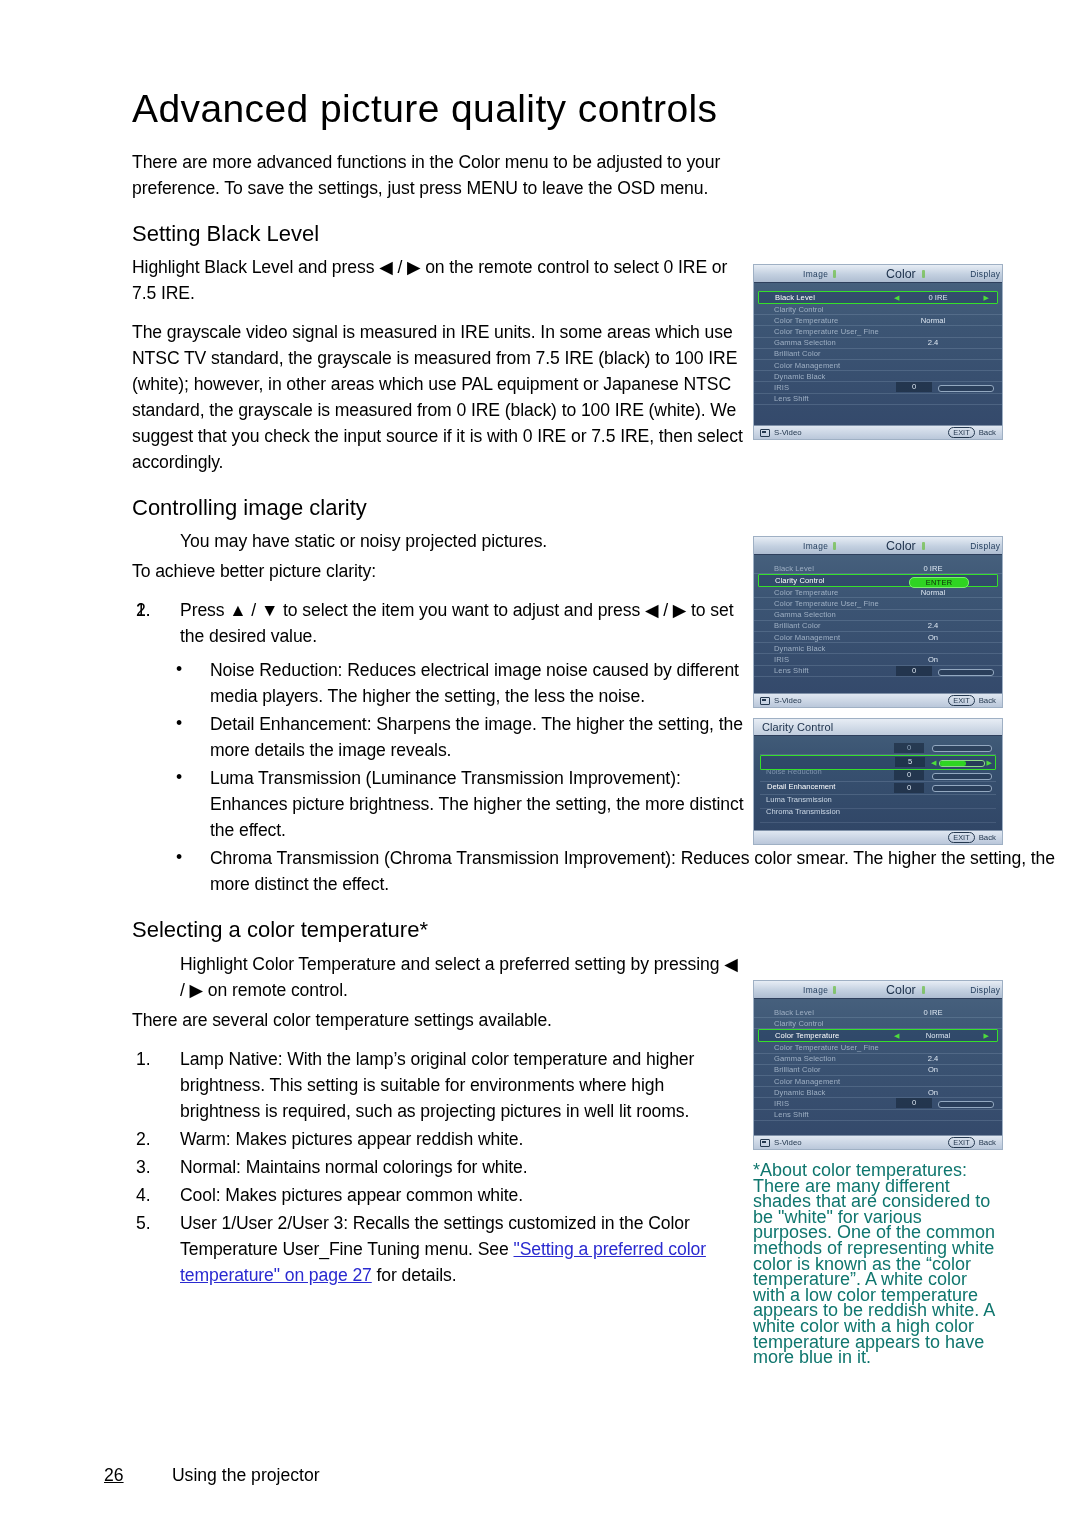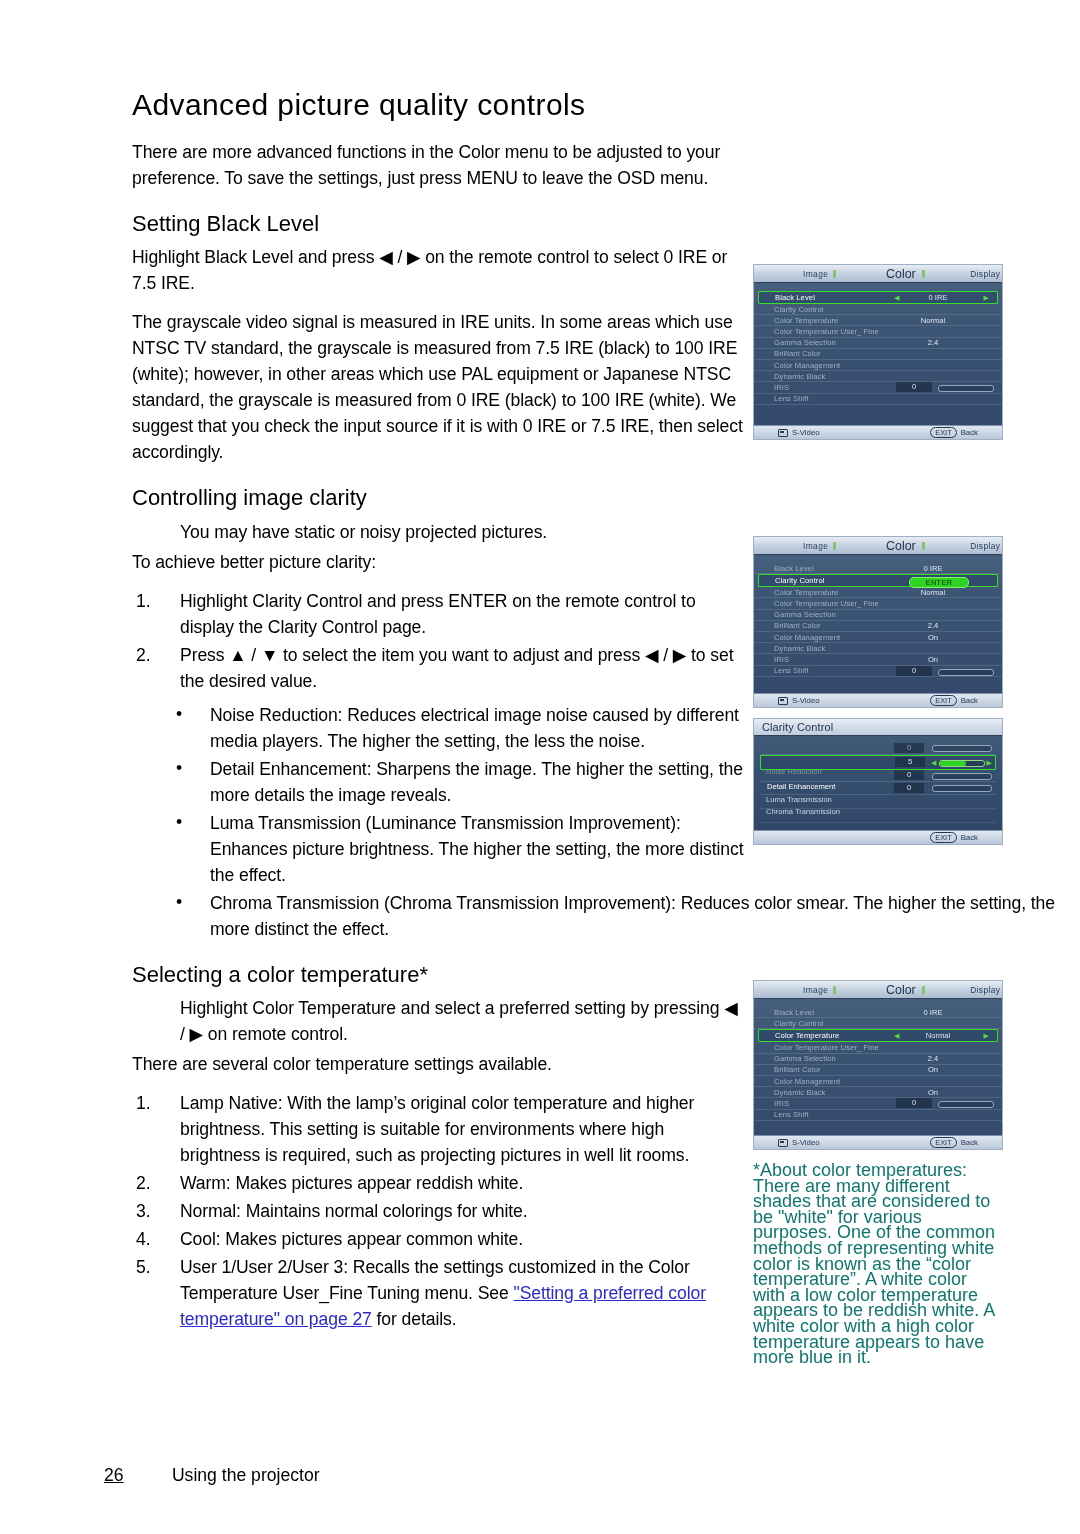--- a/index.html
+++ b/index.html
@@ -12,21 +12,21 @@
     overflow:hidden;
   }
   .page{position:absolute;inset:0;}
 
   
   .col-left{
     position:absolute;
     left:132px; top:88px; width:612px;
   }
   h1.title{
-    font-size:30px;
+    font-size:39px;
     font-weight:400;
     letter-spacing:.4px;
     margin:0 0 18px 0;
     line-height:1.1;
   }
   h2.sub{
     font-size:22px;
     font-weight:400;
     margin:20px 0 8px 0;
     line-height:1.15;
@@ -169,21 +169,21 @@
     border:1px solid #93a8c0;
     border-radius:3px;
     background:rgba(30,48,72,.5);
   }
   .osd-footer{
     position:absolute;left:0;right:0;bottom:0;
     height:14px;
     background:linear-gradient(180deg,#dfe7f1 0%,#bac7da 100%);
     border-top:1px solid #7f91a8;
     display:flex;align-items:center;
-    padding:0 24px;
+    padding:0 6px;
     box-sizing:border-box;
     color:#24384f;font-size:7.8px;
   }
   .osd-footer .src{flex:1;display:flex;align-items:center;gap:4px;}
   .srcicon{
     width:8px;height:6px;border:1px solid #24384f;border-radius:1px;
     display:inline-block;position:relative;
   }
   .srcicon:after{
     content:"";position:absolute;left:1px;top:1px;width:4px;height:2px;
@@ -252,21 +252,20 @@
     <p class="body">Highlight Black Level and press ◀ / ▶ on the remote control to select 0 IRE or 7.5 IRE.</p>
     <p class="body">The grayscale video signal is measured in IRE units. In some areas which use NTSC TV standard, the grayscale is measured from 7.5 IRE (black) to 100 IRE (white); however, in other areas which use PAL equipment or Japanese NTSC standard, the grayscale is measured from 0 IRE (black) to 100 IRE (white). We suggest that you check the input source if it is with 0 IRE or 7.5 IRE, then select accordingly.</p>
 
     <h2 class="sub">Controlling image clarity</h2>
     <p class="body tight">You may have static or noisy projected pictures.</p>
     <p class="body">To achieve better picture clarity:</p>
 
     <ul class="ol">
       <li>
         <span class="num">1.</span>
-        <span>Highlight Clarity Control and press ENTER on the remote control to display the Clarity Control page.</span>
       </li>
       <li>
         <span class="num">2.</span>
         <span>Press ▲ / ▼ to select the item you want to adjust and press ◀ / ▶ to set the desired value.</span>
       </li>
     </ul>
 
     <ul class="ul" style="margin-top:8px;">
       <li>
         <span class="bullet">•</span>

